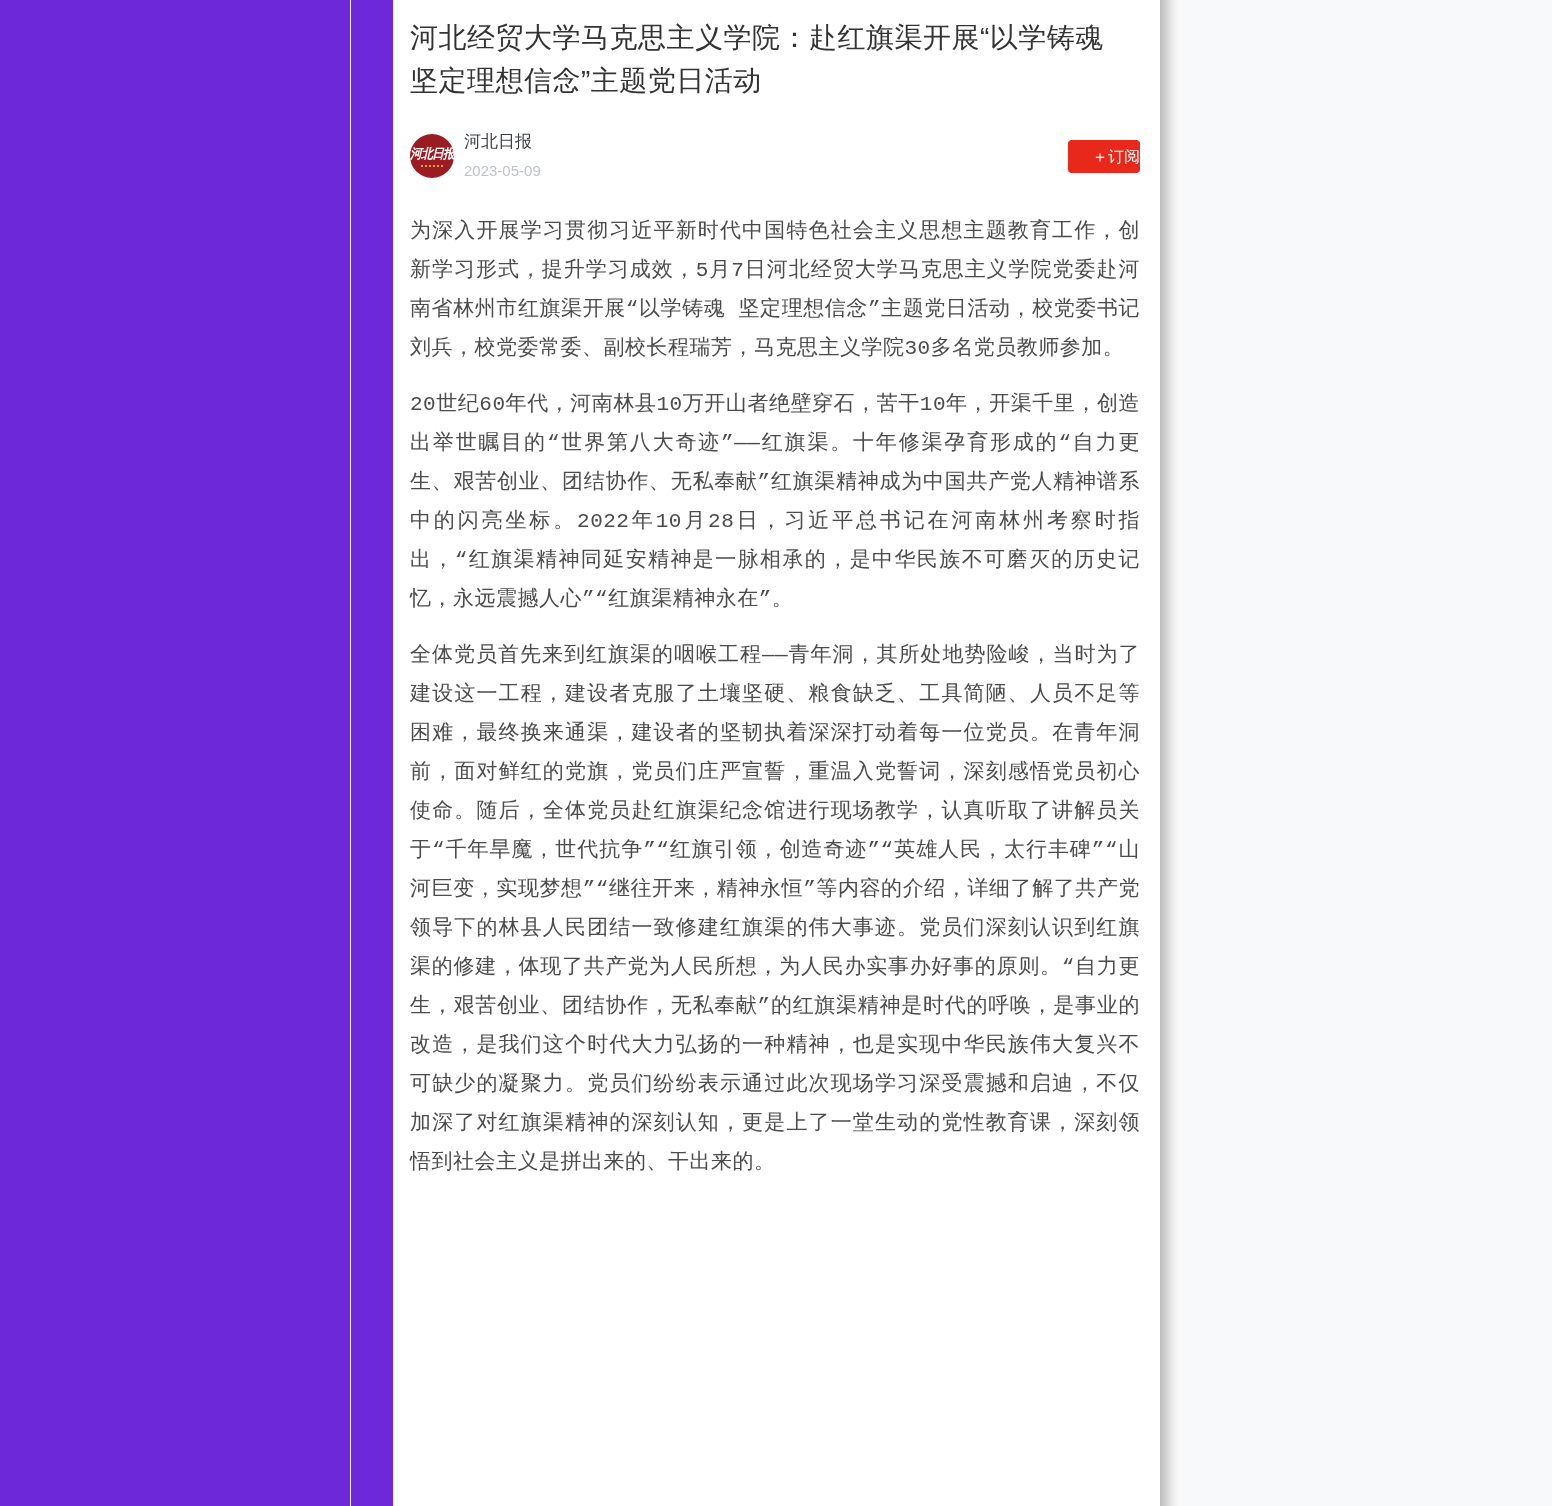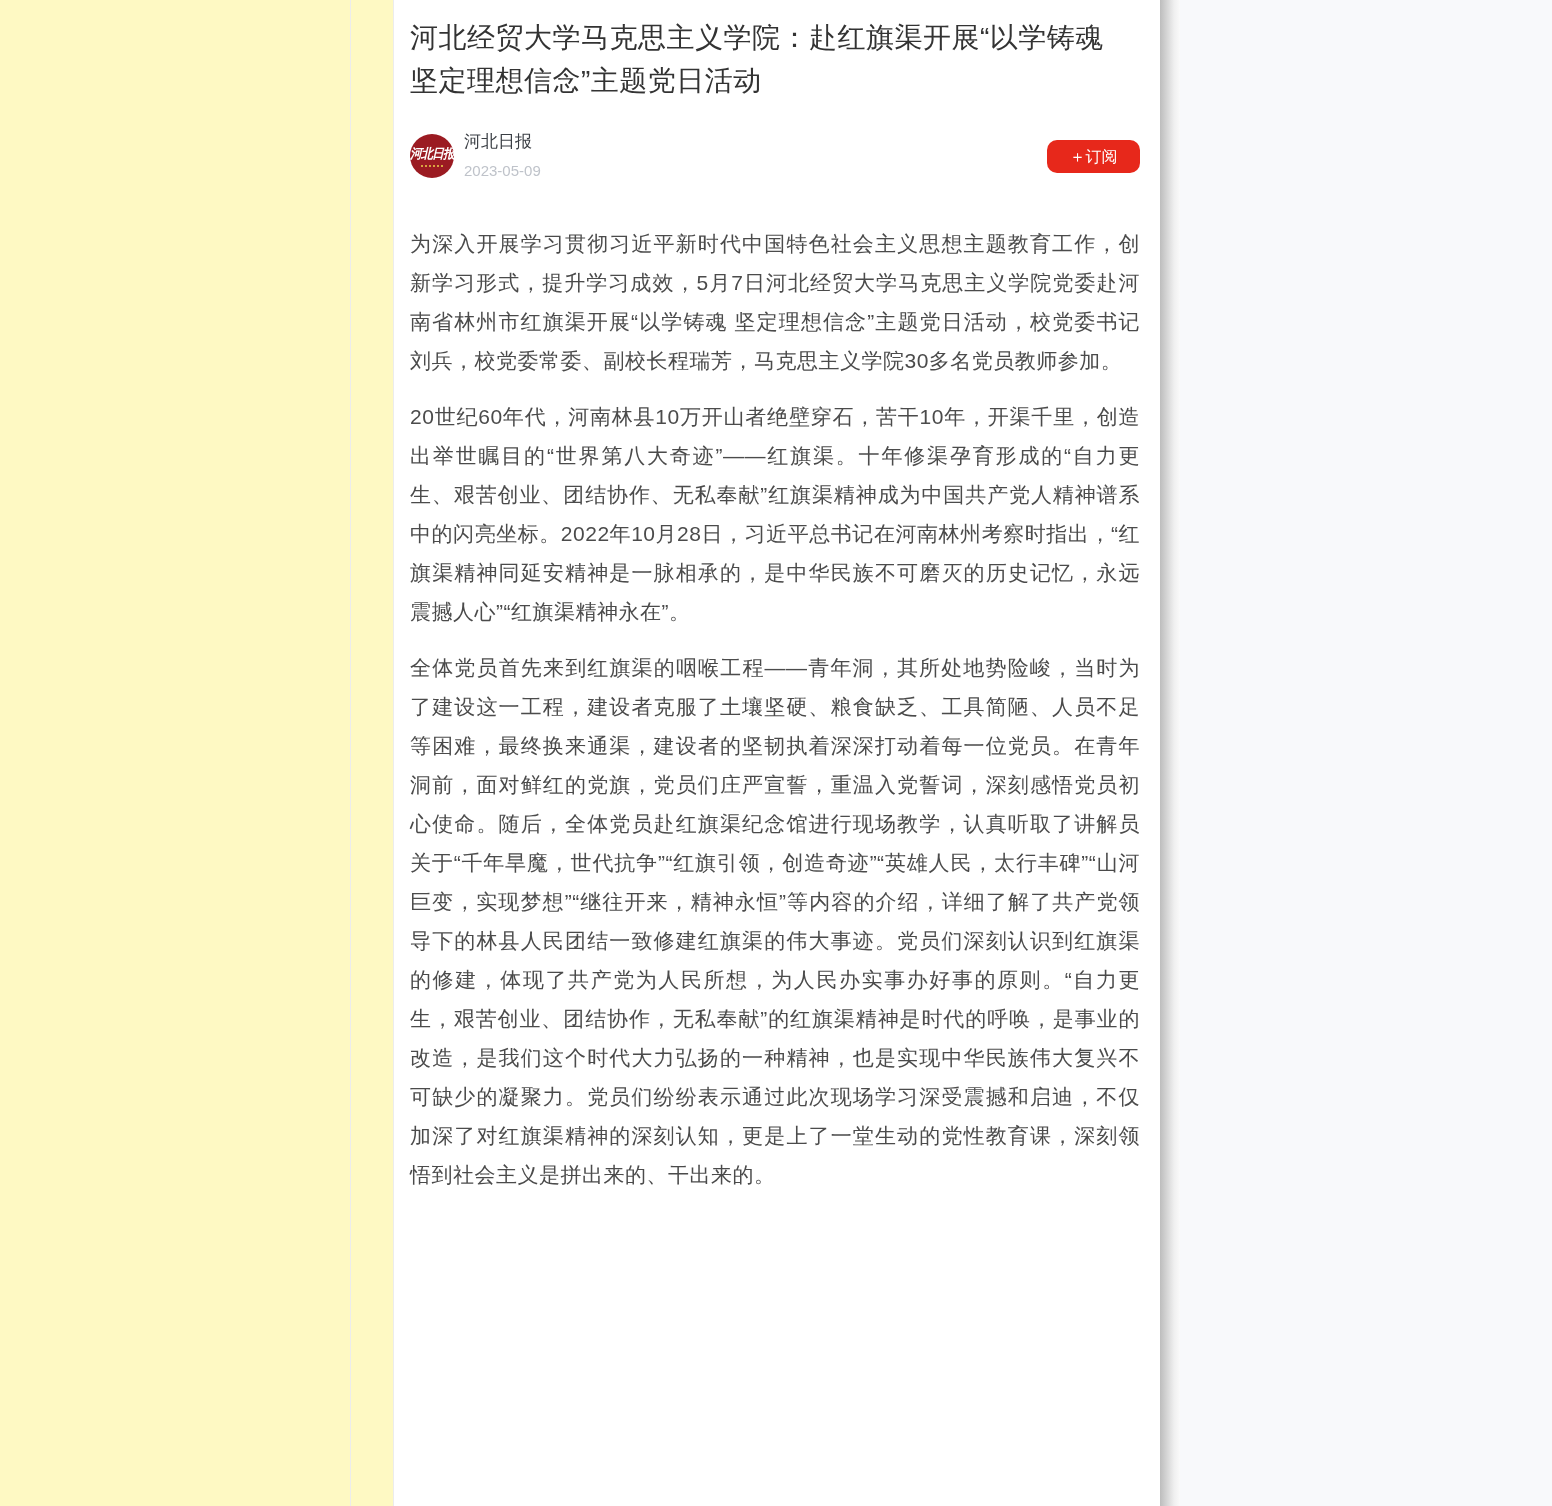--- a/index.html
+++ b/index.html
@@ -1,21 +1,21 @@
 <!DOCTYPE html>
 <html><head>
 <meta charset="utf-8">
 <style>
   * { margin: 0; padding: 0; box-sizing: border-box; }
   html, body { background: #ffffff; }
   body {
     font-family: "Liberation Sans", "DejaVu Sans", sans-serif;
     width: 1552px; height: 1506px; position: relative; overflow: hidden;
   }
-  .page { position: absolute; inset: 0; background: #fef9c3; }
+  .page { position: absolute; inset: 0; background: #6d28d9; }
 
   
   .right-panel { position: absolute; left: 1180px; top: 0; width: 372px; height: 100%; background: #f8f9fb; }
   .scrollbar-track {
     position: absolute; left: 1160px; top: 0; width: 20px; height: 100%;
     background: linear-gradient(90deg, #bdbdbd 0%, #d6d6d6 35%, #efefef 70%, #fafafa 100%);
   }
   .vline { position: absolute; top: 0; width: 1px; height: 100%; background: #ececec; }
   .vline.a { left: 350px; }
   .vline.b { left: 393px; }
@@ -45,27 +45,27 @@
     color: #ffffff; font-size: 12px; font-weight: bold; font-style: italic;
     letter-spacing: -1px; white-space: nowrap; transform: scaleY(1.1);
     font-family: "Liberation Serif", "DejaVu Serif", serif;
   }
   .avatar-deco { margin-top: 2px; width: 22px; height: 2px;
     background: repeating-linear-gradient(90deg, #d9a441 0 2px, transparent 2px 4px); }
   .publisher-info { margin-left: 10px; display: flex; flex-direction: column; }
   .publisher-name { font-size: 17px; color: #3b3f45; line-height: 22px; cursor: pointer; }
   .publisher-date { font-size: 15px; color: #bfc3ca; line-height: 20px; margin-top: 8px; }
   .subscribe-btn {
-    margin-left: auto; width: 93px; height: 33px; border: none; border-radius: 10px;
+    margin-left: auto; width: 72px; height: 33px; border: none; border-radius: 4px;
     background: #e7281b; color: #ffffff; font-size: 16px; line-height: 33px;
-    text-align: center; cursor: pointer;
+    text-align: right; cursor: pointer;
     font-family: "Liberation Sans", "DejaVu Sans", sans-serif;
   }
 
-  .article-body { margin-top: 43px; }
+  .article-body { margin-top: 31px; font-family: Liberation Mono, monospace; }
   .article-body p {
     font-size: 21px; line-height: 39px; color: #4b4b4b; letter-spacing: 0.5px;
     text-align: justify; margin: 0 0 17px 0;
   }
 </style>
 </head>
 <body>
 
 <div class="page">
 

